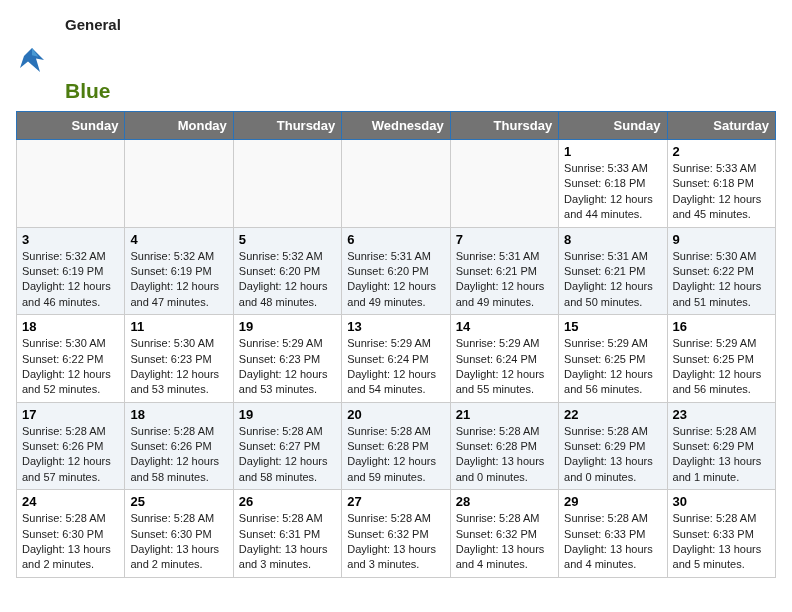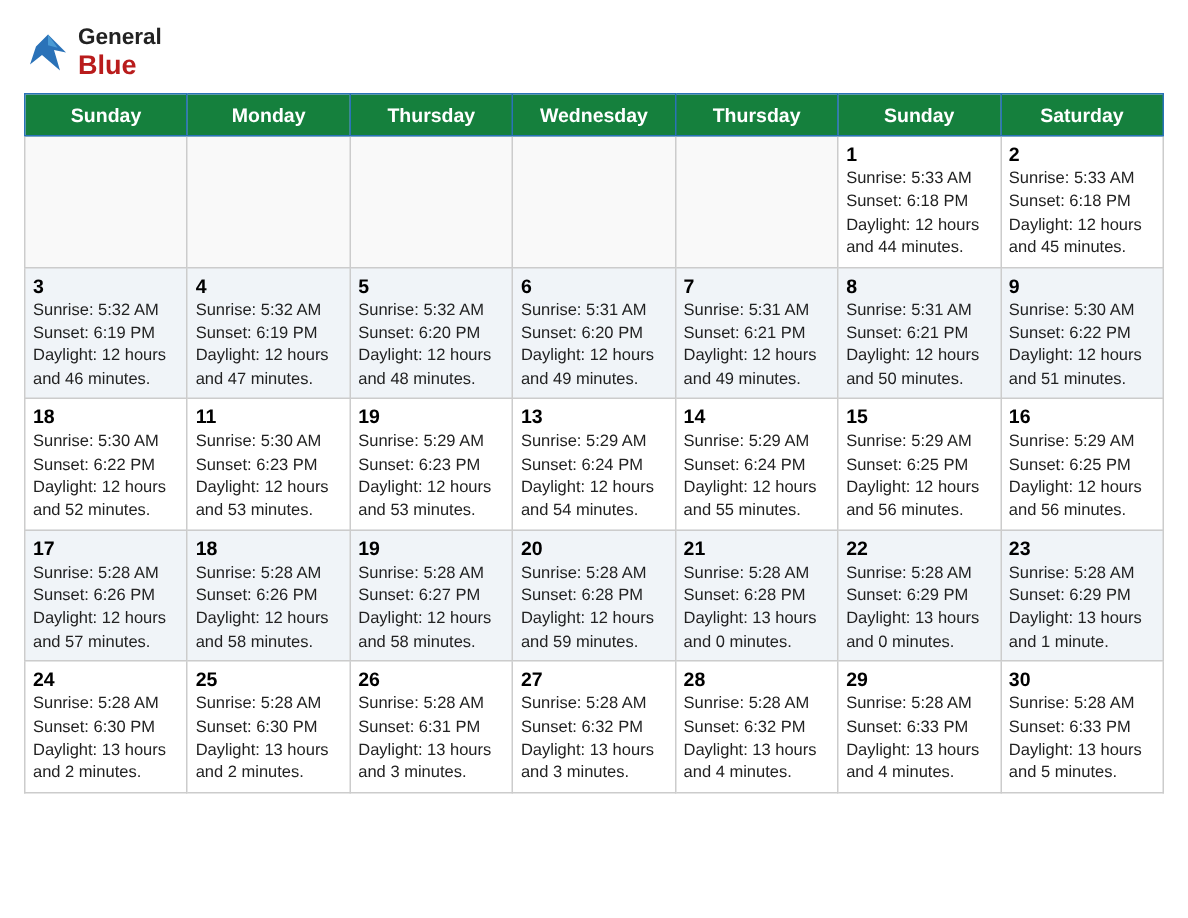--- a/index.html
+++ b/index.html
@@ -12,21 +12,21 @@
     }
     .header-area {
       display: flex;
       justify-content: space-between;
       align-items: flex-start;
       margin-bottom: 8px;
     }
     .logo {
       display: flex;
       align-items: center;
-      gap: 4px;
+      gap: 17px;
     }
     .logo-bird {
       width: 32px;
       height: 32px;
     }
     .title-area {
       text-align: right;
     }
     .month-title {
       font-size: 36px;
@@ -36,23 +36,23 @@
     .location-title {
       font-size: 16px;
       color: #444;
     }
     .calendar {
       width: 100%;
       border-collapse: collapse;
       font-size: 11px;
     }
     .calendar th {
-      background: #15803d;
+      background: #737373;
       color: #fff;
-      text-align: center;
+      text-align: right;
       padding: 6px 6px;
       font-size: 13px;
       font-weight: bold;
       border: 1px solid #2a72b8;
     }
     .calendar td {
       border: 1px solid #ccc;
       vertical-align: top;
       padding: 4px 5px;
       width: 108px;
@@ -87,21 +87,21 @@
 <body>
 
 <div class="header-area">
   <div class="logo">
     <svg class="logo-bird" viewBox="0 0 40 40">
       <polygon points="20,5 35,20 25,18 30,35 15,22 5,30 10,15 20,5" fill="#2a72b8"></polygon>
       <polygon points="20,5 28,16 20,14" fill="#4a9ad4"></polygon>
     </svg>
     <div>
       <div style="font-size:15px;font-weight:bold;color:#222;">General</div>
-      <div style="font-size:18px;font-weight:bold;color:#b91c1c;">Blue</div>
+      <div style="font-size:21px;font-weight:bold;color:#4d7c0f;margin-top:46px;">Blue</div>
     </div>
   </div>
   <div class="title-area">
     <div class="month-title"></div>
     <div class="location-title"></div>
   </div>
 </div>
 
 <table class="calendar">
   <thead>

